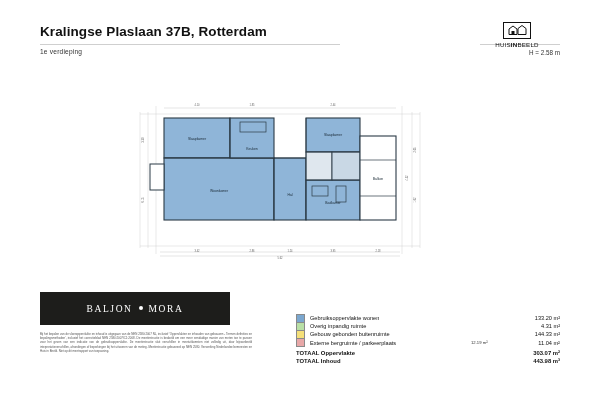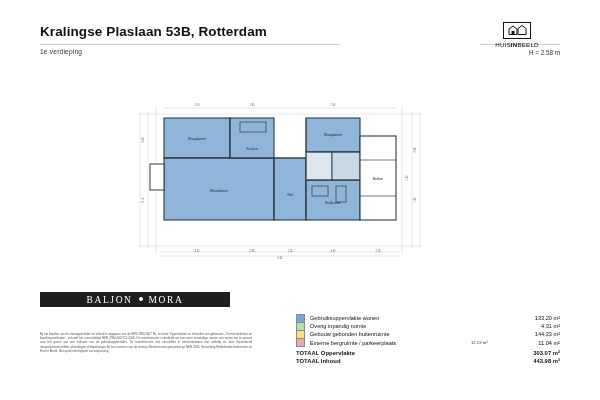--- a/index.html
+++ b/index.html
@@ -100,21 +100,21 @@
     height: 160px;
   }
   .plan svg { display: block; }
 
   
   .agency {
     position: absolute;
     left: 40px;
     top: 292px;
     width: 190px;
-    height: 15px;
+    height: 33px;
     background: #1d1d1b;
     display: flex;
     align-items: center;
     justify-content: center;
   }
   .agency-name {
     color: #ffffff;
     font-size: 9.5px;
     letter-spacing: 1.6px;
     font-family: "Liberation Serif", serif;
@@ -189,21 +189,21 @@
   }
   .totals-label { flex: 1; }
   .totals-val { width: 46px; text-align: right; }
 </style>
 </head>
 <body>
 
 <div class="page">
 
   <div class="header">
-    <div class="title">Kralingse Plaslaan 53B, Rotterdam</div>
+    <div class="title">Kralingse Plaslaan 37B, Rotterdam</div>
     <div class="subtitle">1e verdieping</div>
   </div>
   <div class="header-rule"></div>
   <div class="header-rule2"></div>
 
   <div class="logo-wrap">
     <div class="logo-mark">
       <svg width="28" height="17" viewBox="0 0 28 17">
         <rect x="0.5" y="0.5" width="27" height="16" fill="none" stroke="#111" stroke-width="1"></rect>
         <path d="M6 12.5 L6 7 L10 4 L14 7 L14 12.5 Z" fill="none" stroke="#111" stroke-width="1"></path>

